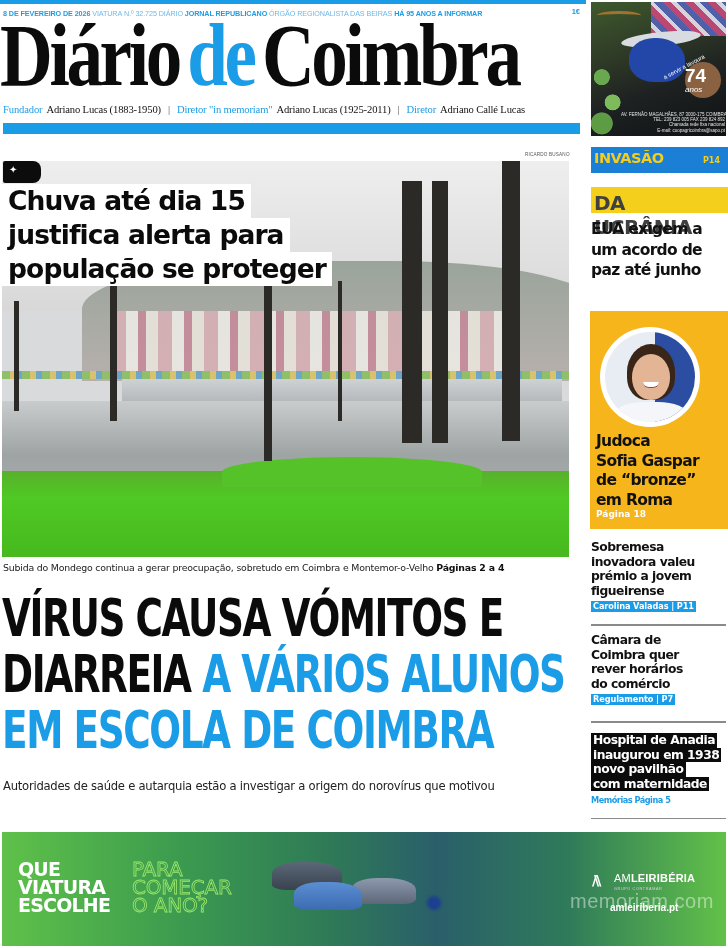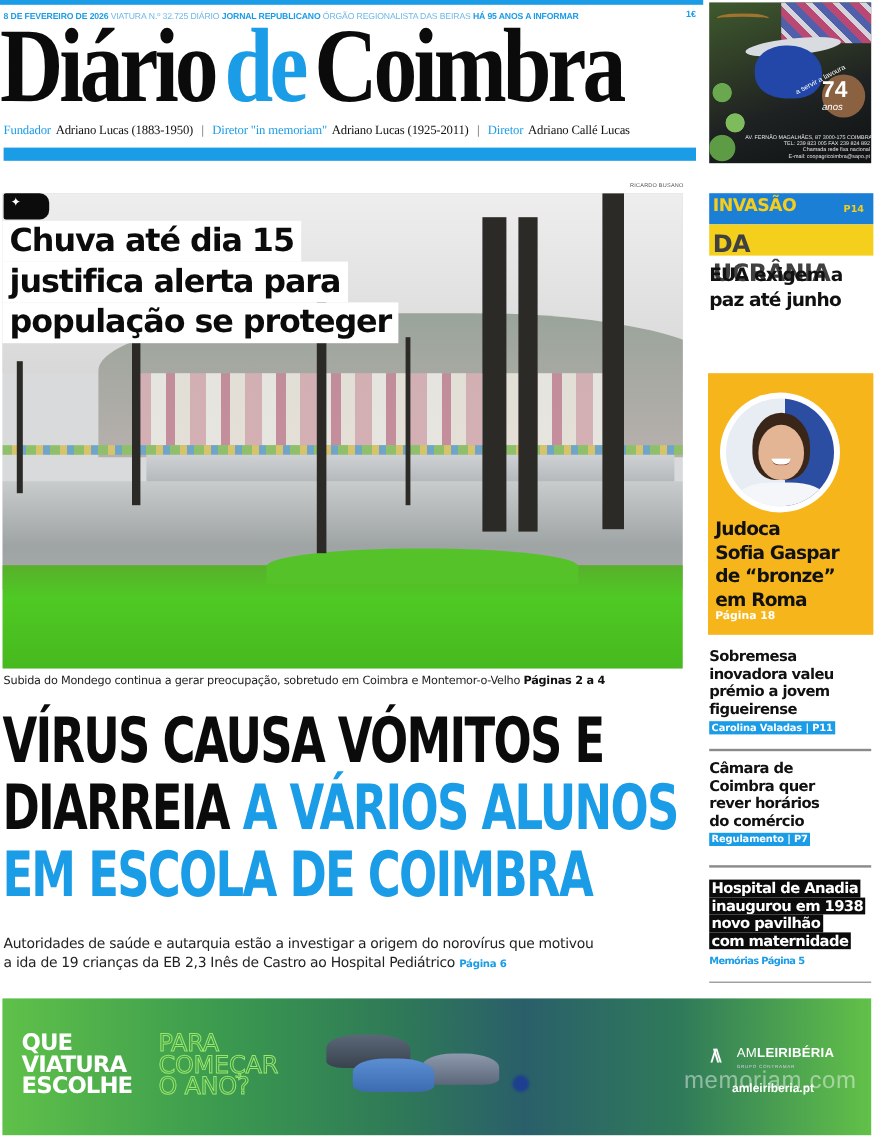--- a/index.html
+++ b/index.html
@@ -62,21 +62,21 @@
   
   #hl2 { left: 2px; top: 590px; width: 585px; font-family: "DejaVu Sans", sans-serif; font-weight: 700; font-size: 52px; line-height: 56px; letter-spacing: -2px; transform: scaleX(0.72); transform-origin: left top; white-space: nowrap; }
   #hl2 .line { display: block; height: 56px; }
   #hl2 .blk { color: #0b0b0b; }
   #hl2 .blu { color: #1b9ce6; }
 
   #lede { left: 3px; top: 778px; width: 585px; font-family: "DejaVu Sans", sans-serif; font-size: 11.6px; line-height: 16px; color: #222; letter-spacing: -0.25px; }
   #lede .pg { color: #1b9ce6; font-weight: 700; font-size: 8.5px; }
 
   
-  #ua-top { left: 591px; top: 161px; width: 137px; height: 26px; background: #1b7fd6; }
+  #ua-top { left: 591px; top: 147px; width: 137px; height: 26px; background: #1b7fd6; }
   #ua-top .t { position:absolute; left:3px; top:3px; font-family: "DejaVu Sans", sans-serif; font-weight:700; font-size: 14.5px; color:#f6cd1a; letter-spacing:-0.5px; }
   #ua-top .p { position:absolute; right:8px; top:9px; font-family: "DejaVu Sans", sans-serif; font-weight:700; font-size: 8px; color:#f6cd1a; }
   #ua-bot { left: 591px; top: 187px; width: 137px; height: 26px; background: #f4cf1c; }
   #ua-bot .t { position:absolute; left:3px; top:4px; font-family: "DejaVu Sans", sans-serif; font-weight:700; font-size: 20px; color:#404040; letter-spacing:-0.5px; }
   #ua-body { left: 591px; top: 219px; width: 137px; font-family: "DejaVu Sans", sans-serif; font-weight: 700; font-size: 15.5px; line-height: 20.5px; color: #111; letter-spacing: -0.7px; }
 
   #judo { left: 590px; top: 311px; width: 138px; height: 218px; background: #f5b51b; }
   #judo .circle { position:absolute; left:10px; top:16px; width:100px; height:100px; border-radius:50%; background:#fff; }
   #judo .photo { position:absolute; left:15px; top:21px; width:90px; height:90px; border-radius:50%; background: linear-gradient(90deg,#e8ecf3 0 55%, #2b4ea3 55% 100%); overflow:hidden; }
   #judo .hair { position:absolute; left:22px; top:12px; width:48px; height:56px; border-radius: 50% 50% 40% 40%; background:#3a2619; }
@@ -195,32 +195,32 @@
 </div>
 
 <div id="hl2" class="abs">
   <span class="line blk">VÍRUS CAUSA VÓMITOS E</span>
   <span class="line"><span class="blk">DIARREIA</span> <span class="blu">A VÁRIOS ALUNOS</span></span>
   <span class="line blu">EM ESCOLA DE COIMBRA</span>
 </div>
 
 <div id="lede" class="abs">
   <div>Autoridades de saúde e autarquia estão a investigar a origem do norovírus que motivou</div>
-  <div><span>a ida de 19 crianças da EB 2,3 Inês de Castro ao Hospital Pediátrico</span> <span class="pg">Página 6</span></div>
 </div>
 
 <div id="ua-top" class="abs">
   <span class="t">INVASÃO</span>
   <span class="p">P14</span>
 </div>
 <div id="ua-bot" class="abs">
   <span class="t">DA UCRÂNIA</span>
 </div>
 <div id="ua-body" class="abs">
   <div>EUA exigem a</div>
+  <div>um acordo de</div>
   <div>paz até junho</div>
 </div>
 
 <div id="judo" class="abs">
   <div class="circle"></div>
   <div class="photo">
     <div class="hair"></div>
     <div class="face"></div>
     <div class="smile"></div>
     <div class="gi"></div>

